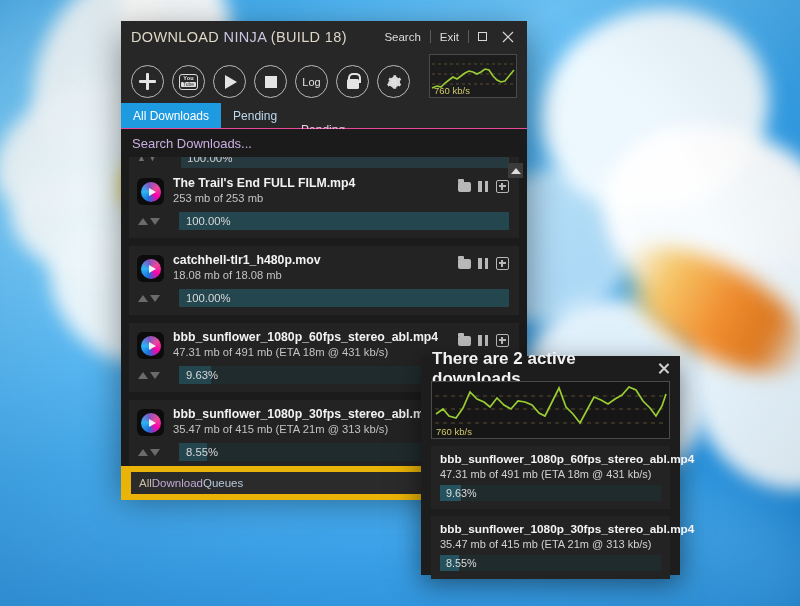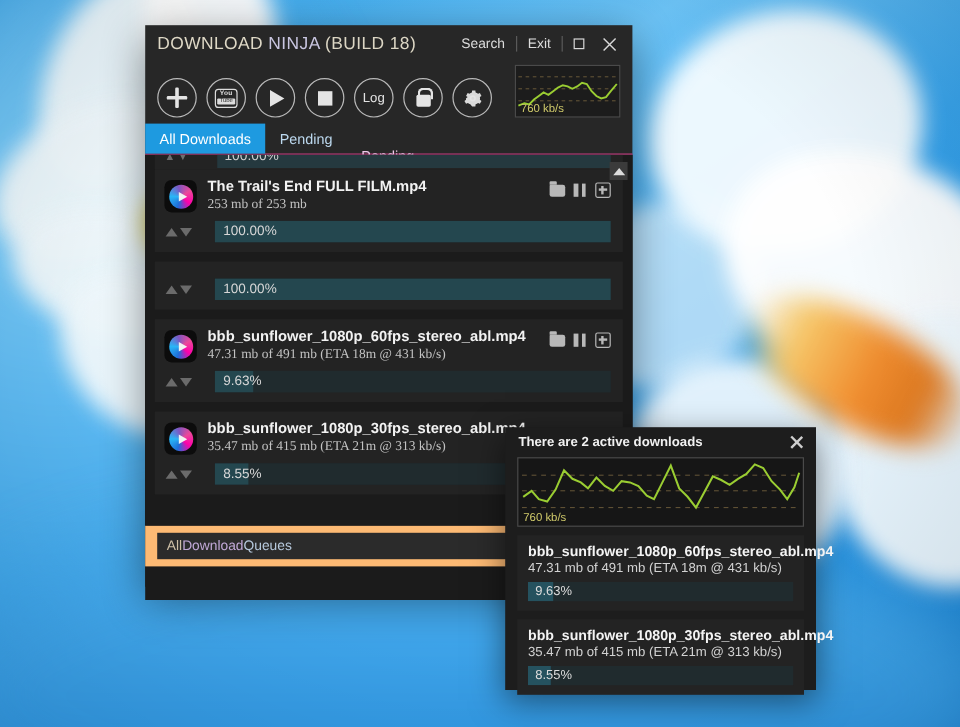--- a/index.html
+++ b/index.html
@@ -106,21 +106,21 @@
   .irow { display:flex; align-items:flex-start; }
   .fico { width:27px; height:27px; border-radius:6px; background:#0c0c0c; flex:0 0 auto;
           display:flex; align-items:center; justify-content:center; margin-top:2px;}
   .fico .ring { width:20px; height:20px; border-radius:50%;
      background: conic-gradient(from 200deg, #1e6fd9, #29b6f6, #7e57c2, #ec4899, #f0a, #1e6fd9);
      display:flex; align-items:center; justify-content:center; }
   .fico .ring:after { content:""; width:0;height:0; border-left:7px solid #f2f2f2;
      border-top:4.5px solid transparent; border-bottom:4.5px solid transparent; margin-left:3px;}
   .meta { margin-left:9px; min-width:0; flex:1 1 auto; }
   .fname { font-size:12.3px; font-weight:bold; color:#f2f2f2; white-space:nowrap; }
-  .fsize { font-size:11.2px; color:#c3c3c3; margin-top:2px; white-space:nowrap;font-family:Liberation Serif, serif;}
+  .fsize { font-size:11.2px; color:#c3c3c3; margin-top:2px; white-space:nowrap;}
   .acts { display:flex; align-items:center; gap:7px; margin-left:8px; margin-top:4px; flex:0 0 auto;}
   .a-folder { width:13px; height:10px; background:#b8b8b8; border-radius:1px 2px 2px 2px; position:relative;}
   .a-folder:before { content:""; position:absolute; left:0; top:-3px; width:6px; height:3px; background:#b8b8b8; border-radius:1px 1px 0 0;}
   .a-pause { width:11px; height:11px; display:flex; gap:3px;}
   .a-pause span { width:3.5px; height:11px; background:#b8b8b8;}
   .a-add { width:13px; height:13px; border:1.6px solid #b8b8b8; border-radius:2px; position:relative;}
   .a-add:before,.a-add:after{content:""; position:absolute; background:#b8b8b8;}
   .a-add:before{left:4px; top:1.5px; width:2px; height:7px;}
   .a-add:after{top:4px; left:1.5px; height:2px; width:7px;}
 
@@ -129,40 +129,40 @@
   .tri-u { width:0;height:0;border-bottom:7px solid #6b6b6b;border-left:5.5px solid transparent;border-right:5.5px solid transparent;}
   .tri-d { width:0;height:0;border-top:7px solid #6b6b6b;border-left:5.5px solid transparent;border-right:5.5px solid transparent;}
   .pbar { flex:1 1 auto; height:18px; background:#202b2e; position:relative; overflow:hidden;}
   .pfill { position:absolute; left:0; top:0; bottom:0; background:#24474f; }
   .ptxt { position:absolute; left:7px; top:0; height:18px; line-height:18px; font-size:11.3px; color:#d7d7d7;}
 
   .scrollup { position:absolute; right:4px; top:6px; width:15px; height:15px; background:#3b3b3b;
     display:flex; align-items:center; justify-content:center;}
   .scrollup .ca { width:0;height:0;border-bottom:6px solid #dcdcdc;border-left:5px solid transparent;border-right:5px solid transparent;}
 
-  .bottombar { height:34px; background:#fdba74; display:flex; align-items:center; padding:0 10px; }
+  .bottombar { height:34px; background:#eab308; display:flex; align-items:center; padding:0 10px; }
   .queue { flex:1 1 auto; height:22px; background:#2b2b2b; display:flex; align-items:center;
            padding:0 8px; font-size:11.5px; color:#c5c5c5; }
   .queue .q1{color:#cdbfa6;} .queue .q2{color:#c0a8d6;} .queue .q3{color:#b7c9dd;}
   .bb { width:30px; height:22px; display:flex; align-items:center; justify-content:center; color:#e2e2e2;}
   .bplus { position:relative; width:14px; height:14px;}
   .bplus:before,.bplus:after{content:"";position:absolute;background:#eaeaea;border-radius:1px;}
   .bplus:before{left:5px;top:0;width:4px;height:14px;}
   .bplus:after{top:5px;left:0;height:4px;width:14px;}
   .bx { position:relative; width:14px; height:14px;}
   .bx:before,.bx:after{content:"";position:absolute;left:6px;top:-1px;width:2.6px;height:16px;background:#eaeaea;}
   .bx:before{transform:rotate(45deg);} .bx:after{transform:rotate(-45deg);}
 
   
   #toast {
     position:absolute; left:421px; top:356px; width:259px; height:219px;
     background:#1d1d1d; box-shadow:0 8px 26px rgba(0,0,0,.5); color:#eee;
   }
   .t-head { height:25px; display:flex; align-items:center; padding:0 8px 0 11px; }
-  .t-title { font-size:11px; font-weight:bold; color:#f1f1f1;}
+  .t-title { font-size:17px; font-weight:bold; color:#f1f1f1;}
   .t-close { margin-left:auto; width:18px; height:18px; display:flex; align-items:center; justify-content:center; }
   .t-x { position:relative; width:11px; height:11px;}
   .t-x:before,.t-x:after{content:"";position:absolute;left:5px;top:-1px;width:1.6px;height:13px;background:#cfcfcf;}
   .t-x:before{transform:rotate(45deg);} .t-x:after{transform:rotate(-45deg);}
   .t-graph { margin:0 10px; height:58px; background:#161616; border:1px solid #4a4a4a; position:relative;}
   .t-item { margin:7px 10px 0 10px; background:#232323; padding:6px 9px 8px 9px;}
   .t-name { font-size:11.8px; font-weight:bold; color:#f4f4f4; white-space:nowrap;}
   .t-size { font-size:11px; color:#d2d2d2; margin-top:2px; white-space:nowrap;}
   .t-pbar { margin-top:5px; height:16px; background:#202b2e; position:relative; overflow:hidden; width:100%;}
   .t-pfill { position:absolute; left:0; top:0; bottom:0; background:#25525f;}
@@ -255,20 +255,23 @@
       </div>
       <div class="tab">
         <span class="tblue">Pending</span>
       </div>
       <div class="tab">
         <span class="tpink">Pending</span>
       </div>
     </div>
 
     <div class="body">
+      <div class="search">
+        <span class="sp">Search Downloads...</span>
+      </div>
 
       <div class="list">
         <div class="clip-row">
           <div class="cl-ar">▲▼</div>
           <div class="cl-bar"></div>
           <div class="cl-txt">100.00%</div>
         </div>
 
         <div class="item">
           <div class="irow">
@@ -294,20 +297,37 @@
               <div class="tri-d"></div>
             </div>
             <div class="pbar">
               <div class="pfill" style="width: 100%;"></div>
               <div class="ptxt">100.00%</div>
             </div>
           </div>
         </div>
 
         <div class="item">
+          <div class="irow">
+            <div class="fico">
+                <div class="ring"></div>
+              </div>
+            <div class="meta">
+              <div class="fname">catchhell-tlr1_h480p.mov</div>
+              <div class="fsize">18.08 mb of 18.08 mb</div>
+            </div>
+            <div class="acts">
+              <div class="a-folder"></div>
+              <div class="a-pause">
+                  <span></span>
+                  <span></span>
+                </div>
+              <div class="a-add"></div>
+            </div>
+          </div>
           <div class="prow">
             <div class="sorter">
               <div class="tri-u"></div>
               <div class="tri-d"></div>
             </div>
             <div class="pbar">
               <div class="pfill" style="width: 100%;"></div>
               <div class="ptxt">100.00%</div>
             </div>
           </div>

